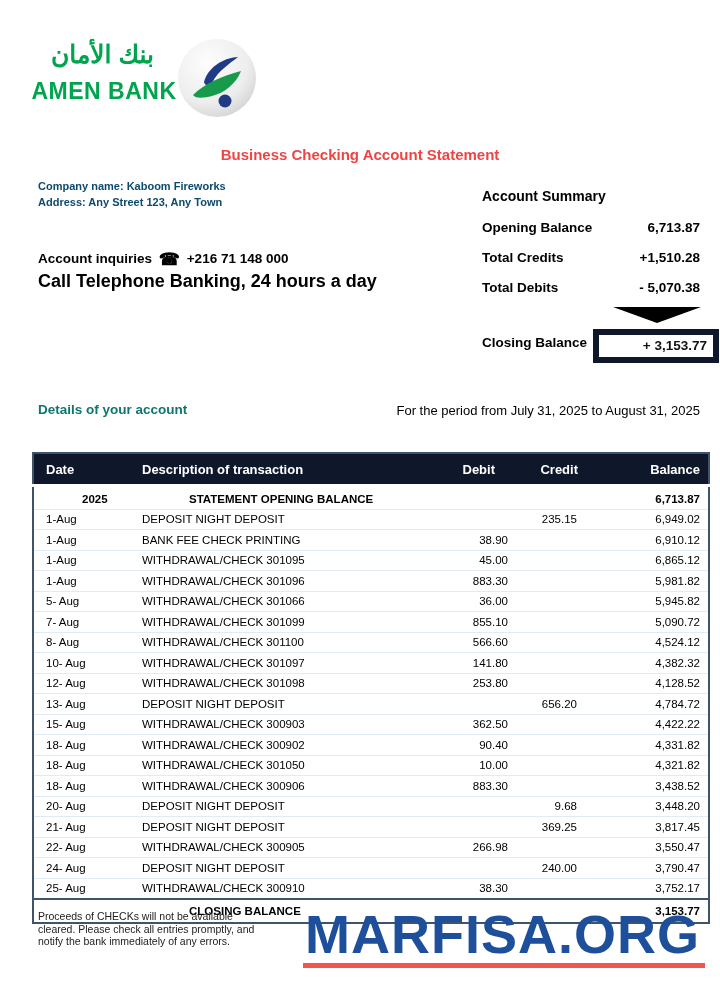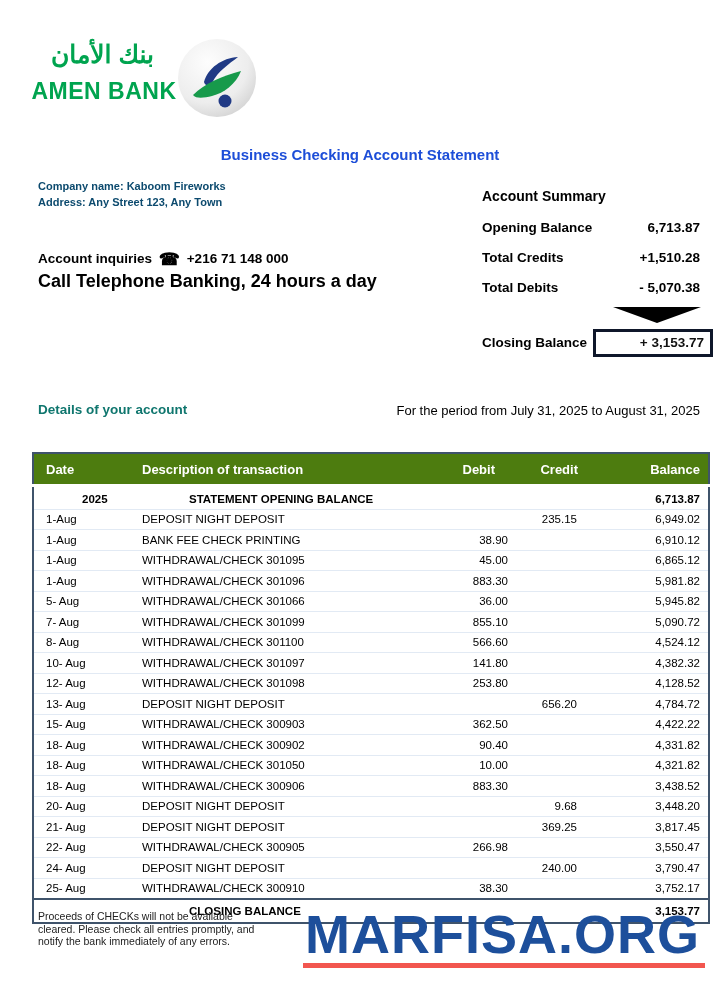--- a/index.html
+++ b/index.html
@@ -7,48 +7,48 @@
 
   
   .logo-arabic{position:absolute;left:30px;top:38px;width:145px;text-align:center;
     font-size:25px;font-weight:bold;color:#00a44f;direction:rtl;line-height:32px;}
   .logo-en{position:absolute;left:30px;top:78px;width:148px;text-align:center;
     font-size:23px;font-weight:bold;color:#00a44f;letter-spacing:.5px;}
   .logo-sphere{position:absolute;left:177px;top:38px;width:80px;height:80px;}
 
   
   .doc-title{position:absolute;left:0;top:146px;width:720px;text-align:center;
-    font-size:15px;font-weight:bold;color:#1d4ed8;}
+    font-size:15px;font-weight:bold;color:#ef4444;}
   .company-block{position:absolute;left:38px;top:178px;font-size:11px;font-weight:bold;line-height:16px;color:#0c4a6e;}
 
   
   .inquiries{position:absolute;left:38px;top:249px;font-size:13.5px;font-weight:bold;color:#000;}
   .inquiries .phone-glyph{font-size:17px;vertical-align:-2px;padding:0 3px;}
   .telebank{position:absolute;left:38px;top:271px;font-size:18px;font-weight:bold;color:#000;}
 
   
   .summary-heading{position:absolute;left:482px;top:188px;font-size:14px;font-weight:bold;color:#000;}
   .sum-row{position:absolute;left:482px;width:218px;font-size:13.5px;font-weight:bold;color:#000;}
   .sum-row .lbl{float:left;}
   .sum-row .val{float:right;}
   .sum-row-0{top:220px}.sum-row-1{top:250px}.sum-row-2{top:280px}
   .closing-arrow{position:absolute;left:613px;top:307px;width:0;height:0;
     border-left:44px solid transparent;border-right:44px solid transparent;border-top:16px solid #000;}
   .closing-label{position:absolute;left:482px;top:335px;font-size:13.5px;font-weight:bold;color:#000;}
-  .closing-box{position:absolute;left:593px;top:329px;width:108px;height:22px;border:3px solid #0f172a;
+  .closing-box{position:absolute;left:593px;top:329px;width:108px;height:22px;border:6px solid #0f172a;
     font-size:13.5px;font-weight:bold;text-align:right;line-height:22px;padding-right:6px;background:#fff;}
 
   
   .details-heading{position:absolute;left:38px;top:402px;font-size:13.5px;font-weight:bold;color:#0f766e;}
   .period{position:absolute;right:20px;top:403px;font-size:13px;color:#000;}
 
   
   .tx-wrap{position:absolute;left:32px;top:452px;}
   table.tx{border-collapse:collapse;width:676px;border:2px solid #3f536b;table-layout:fixed;}
-  .tx thead th{background:#4d7c0f;color:#ffffff;font-size:13px;font-weight:bold;height:28px;
+  .tx thead th{background:#0f172a;color:#ffffff;font-size:13px;font-weight:bold;height:28px;
     border-bottom:3px solid #ffffff;}
   .tx th.col-date{text-align:left;padding-left:12px;}
   .tx th.col-desc{text-align:left;}
   .tx th.col-debit{text-align:right;padding-right:14px;}
   .tx th.col-credit{text-align:right;}
   .tx th.col-balance{text-align:right;padding-right:8px;}
   .tx tbody td{font-size:11.5px;height:17.5px;color:#000;border-bottom:1px solid #e2eaf4;
     white-space:nowrap;overflow:hidden;}
   .tx tbody tr:first-child td{padding-top:3px;}
   .tx td.col-date{padding-left:12px;}

